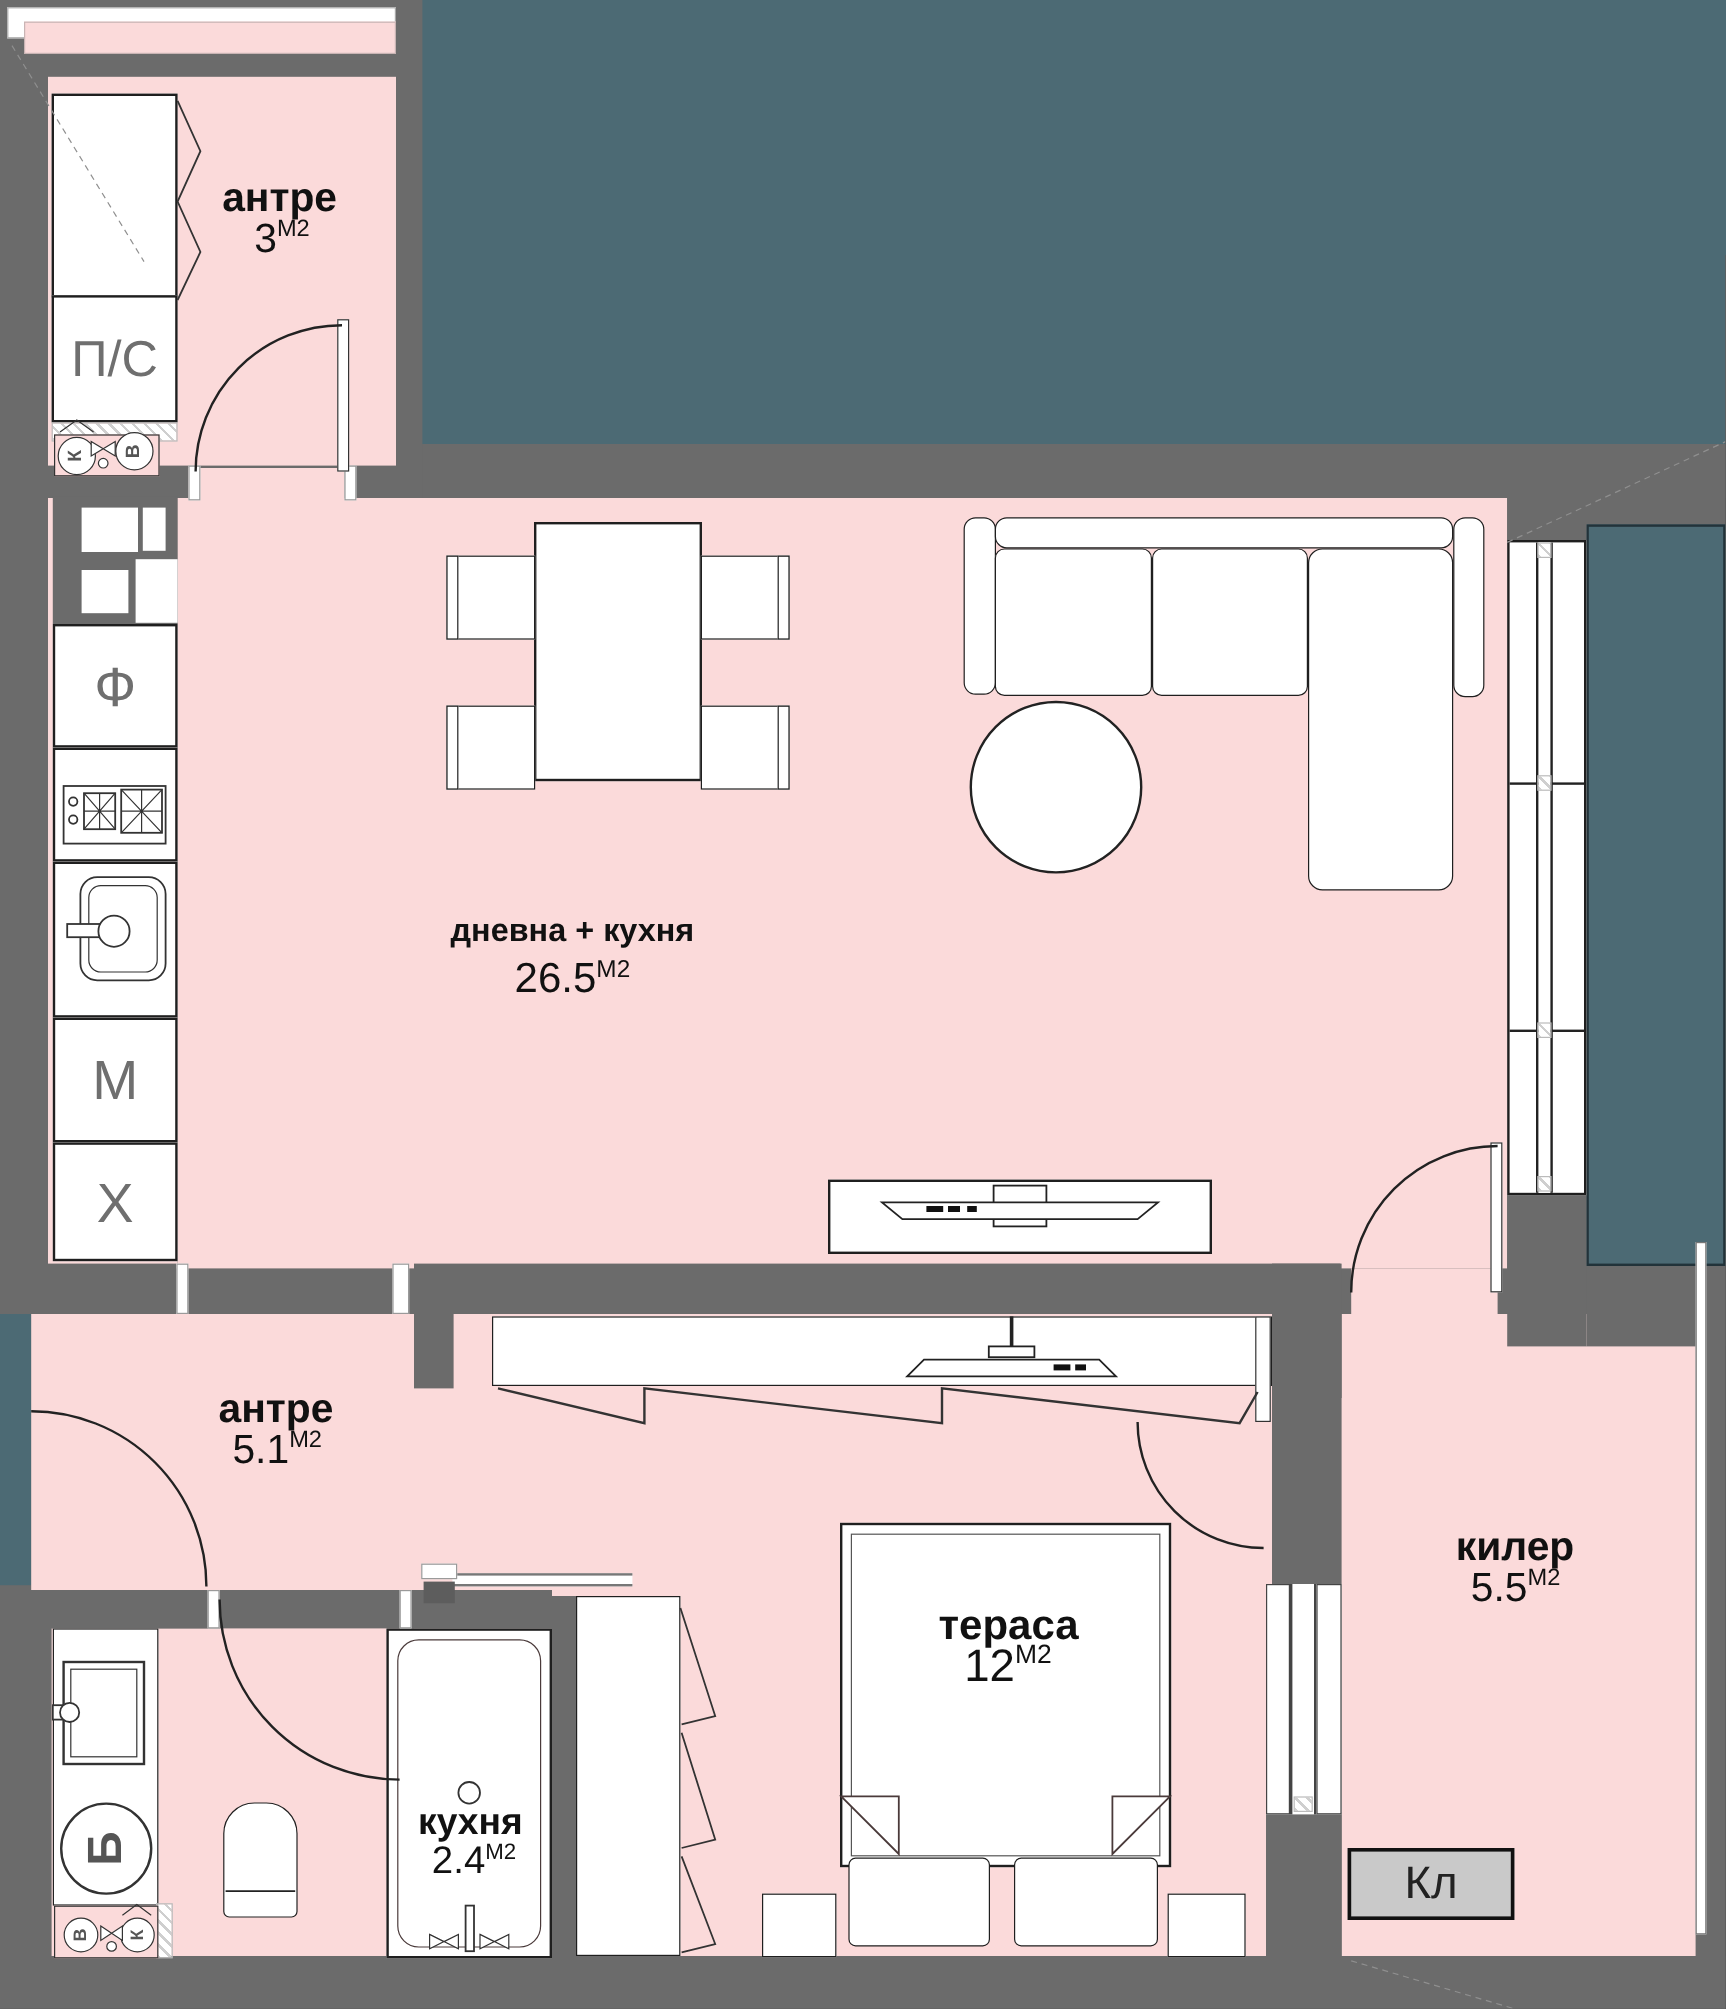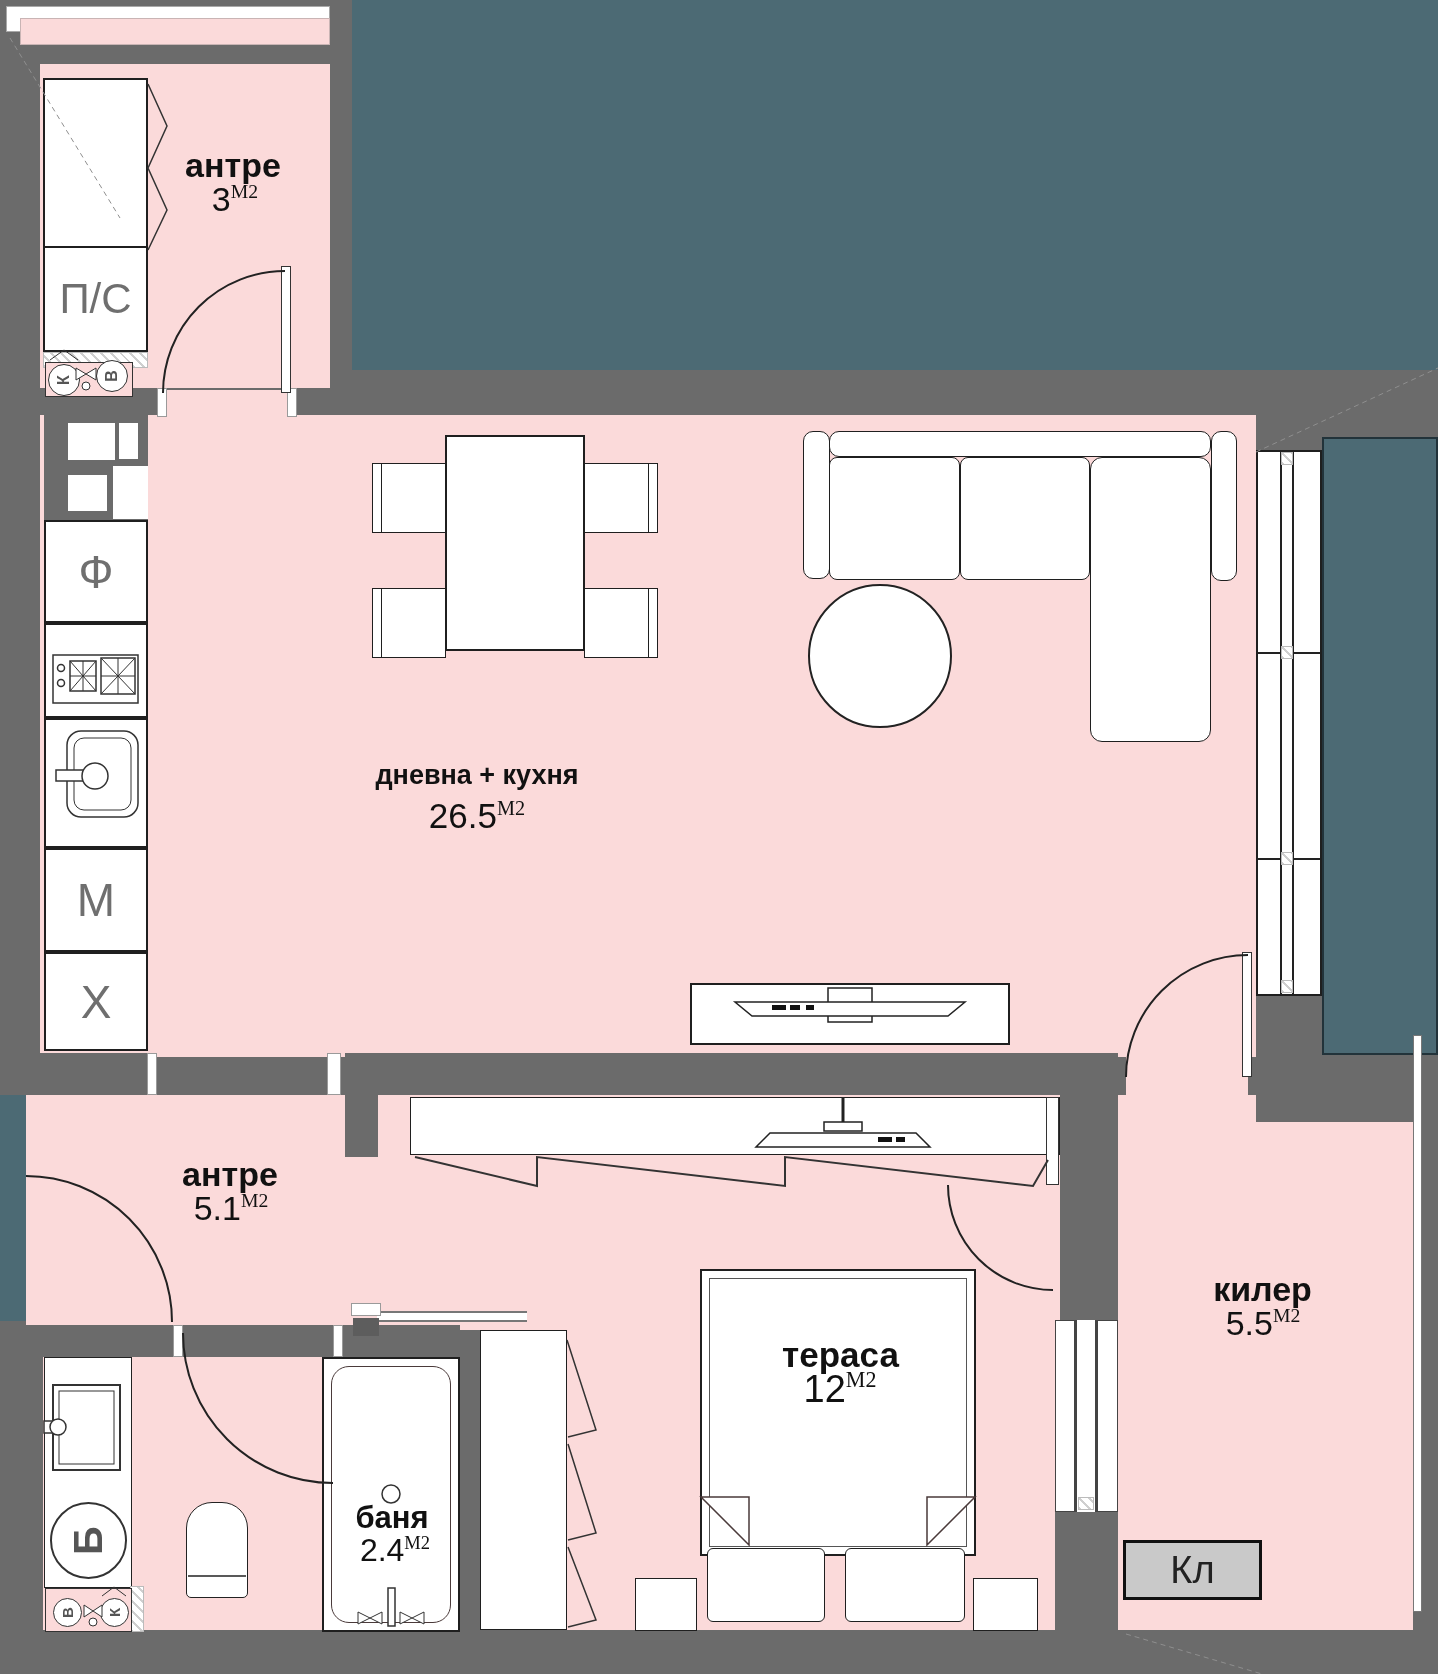--- a/index.html
+++ b/index.html
@@ -11,21 +11,21 @@
   .gray{background:var(--wall);}
   .wbox{background:#fff;border:2px solid var(--line);}
   .wthin{background:#fff;border:1.5px solid var(--line);}
   .jamb{background:#fff;border:1px solid #9a9a9a;}
   .leaf{background:#fff;border:1.5px solid #333;}
   .hatch{background:repeating-linear-gradient(45deg,#cfcfcf 0 2px,#fff 2px 7px);border:1px solid #bbb;}
   .railh{border-top:2px solid #777;border-bottom:2px solid #777;background:#fff;}
   .railv{border-left:2px solid #777;border-right:2px solid #777;background:#fff;}
   .lbl{position:absolute;text-align:center;color:var(--label);font-weight:bold;}
   .area{position:absolute;text-align:center;color:var(--label);font-weight:normal;}
-  .area sup{font-size:0.58em;vertical-align:18%;position:relative;top:-0.45em;font-family:Liberation Serif, serif;}
+  .area sup{font-size:0.58em;vertical-align:18%;position:relative;top:-0.45em;}
   .appl{position:absolute;display:flex;align-items:center;justify-content:center;
         color:var(--appliance);font-weight:normal;text-align:right;}
   .circle{position:absolute;border-radius:50%;background:#fff;display:flex;align-items:center;
           justify-content:center;color:#555;font-weight:bold;box-sizing:border-box;}
   .rot{transform:rotate(-90deg);}
   svg{position:absolute;left:0;top:0;pointer-events:none;}
 </style>
 </head>
 <body>
 
@@ -171,21 +171,21 @@
 
   <div class="lbl" style="left:153px;top:146px;width:160px;font-size:34px;">антре</div>
   <div class="area" style="left:165px;top:180px;width:140px;font-size:34px;"><span>3</span><sup>М2</sup></div>
 
   <div class="lbl" style="left:327px;top:760px;width:300px;font-size:27px;">дневна + кухня</div>
   <div class="area" style="left:387px;top:796px;width:180px;font-size:35px;"><span>26.5</span><sup>М2</sup></div>
 
   <div class="lbl" style="left:150px;top:1155px;width:160px;font-size:34px;">антре</div>
   <div class="area" style="left:156px;top:1189px;width:150px;font-size:34px;"><span>5.1</span><sup>М2</sup></div>
 
-  <div class="lbl" style="left:330px;top:1500px;width:124px;font-size:31px;">баня</div>
+  <div class="lbl" style="left:330px;top:1500px;width:124px;font-size:31px;">кухня</div>
   <div class="area" style="left:330px;top:1532px;width:130px;font-size:32px;"><span>2.4</span><sup>М2</sup></div>
 
   <div class="lbl" style="left:758px;top:1335px;width:165px;font-size:35px;">тераса</div>
   <div class="area" style="left:770px;top:1368px;width:140px;font-size:38px;"><span>12</span><sup>М2</sup></div>
 
   <div class="lbl" style="left:1180px;top:1270px;width:165px;font-size:34px;">килер</div>
   <div class="area" style="left:1188px;top:1304px;width:150px;font-size:34px;"><span>5.5</span><sup>М2</sup></div>
 
   <svg width="1438" height="1674" viewBox="0 0 1438 1674">
     <g stroke="#222" fill="none" stroke-width="2">

